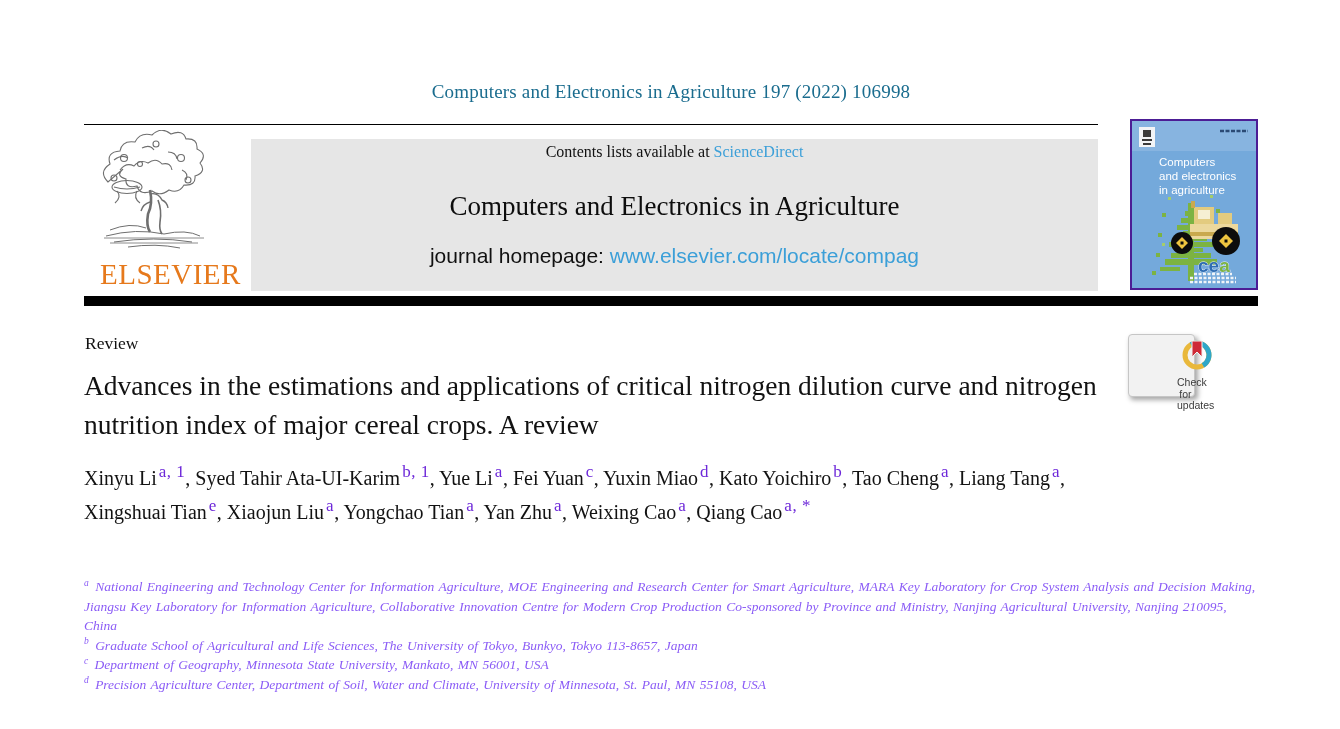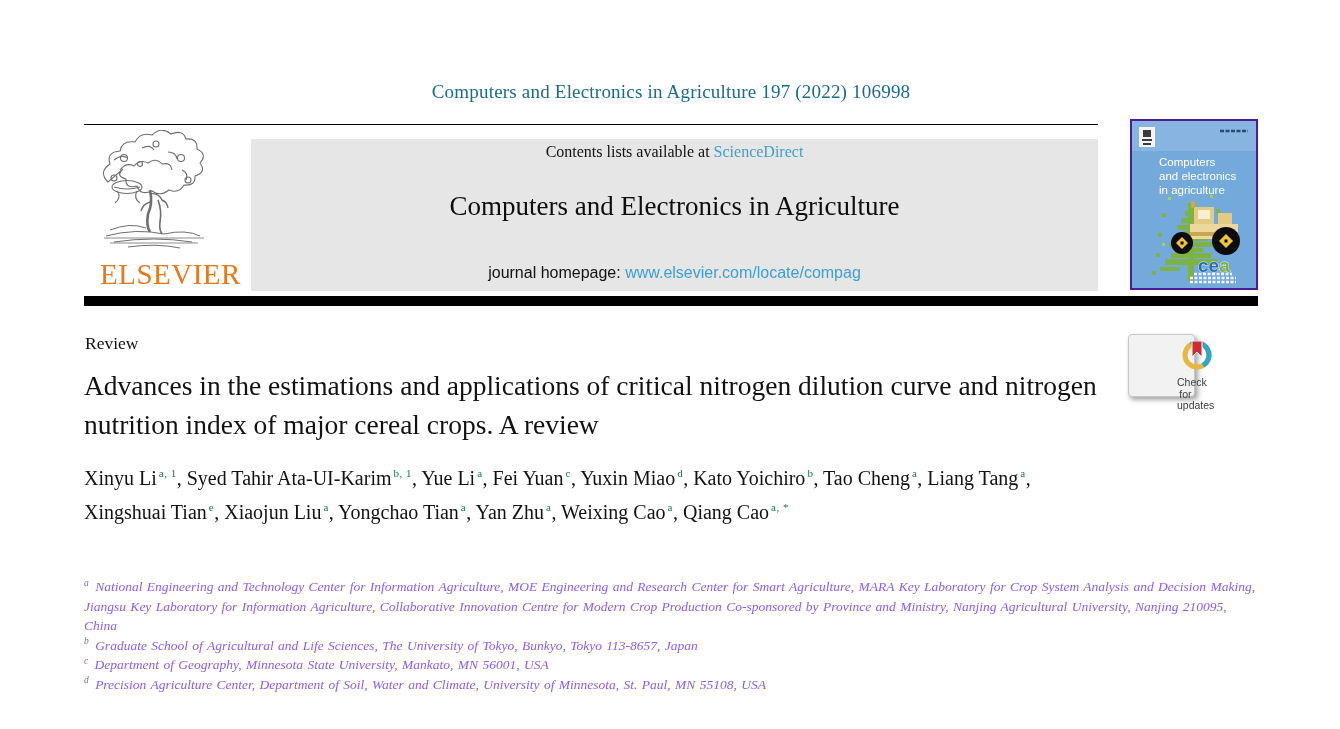--- a/index.html
+++ b/index.html
@@ -26,22 +26,22 @@
 
   
   .header-box {
     position:absolute; left:251px; top:139px; width:847px; height:152px;
     background:#e6e6e6; text-align:center;
   }
   .contents-line { margin-top:4px; font-size:16px; color:#111; }
   .link-blue { color:#3b9fd8; }
   .journal-title { margin-top:30px; font-size:27px; color:#0d0d0d; }
   .homepage-line {
-    margin-top:42px; font-family:"Liberation Sans", sans-serif;
-    font-size:16px; color:#111;
+    margin-top:22px; font-family:"Liberation Sans", sans-serif;
+    font-size:21px; color:#111;
   }
 
   
   .cover {
     position:absolute; left:1130px; top:119px; width:128px; height:171px;
     border:2px solid #4c1d95; background:#74a9db; overflow:hidden;
   }
 
   
   .black-bar {
@@ -54,21 +54,21 @@
   .article-title {
     position:absolute; left:84px; top:366px; width:1045px;
     font-size:27.5px; line-height:39px; color:#121212;
   }
 
   .authors {
     position:absolute; left:84px; top:461px; width:1000px;
     font-size:20px; line-height:34px; color:#121212;
   }
   .authors sup {
-    color:#15803d; font-size:11px; line-height:0; margin-left:2px;
+    color:#6d28d9; font-size:17px; line-height:0; margin-left:2px;
     letter-spacing:0.5px;
   }
 
   .affiliations {
     position:absolute; left:84px; top:577px; width:1178px;
     font-size:13.5px; line-height:19.6px; font-style:italic; color:#8b5cf6;
     word-spacing:1px;
   }
   .aff sup { font-size:9.5px; line-height:0; margin-right:2px; }
 

